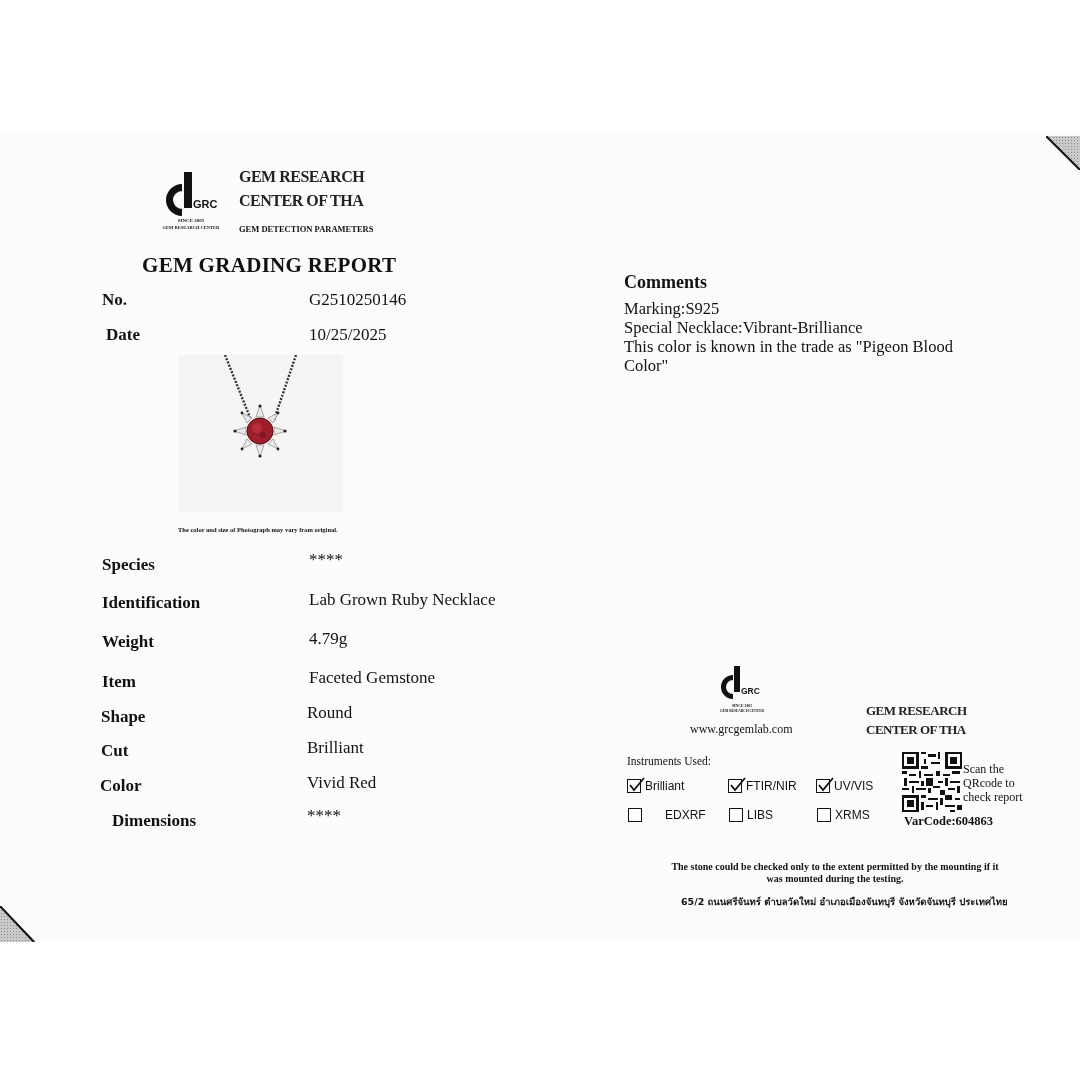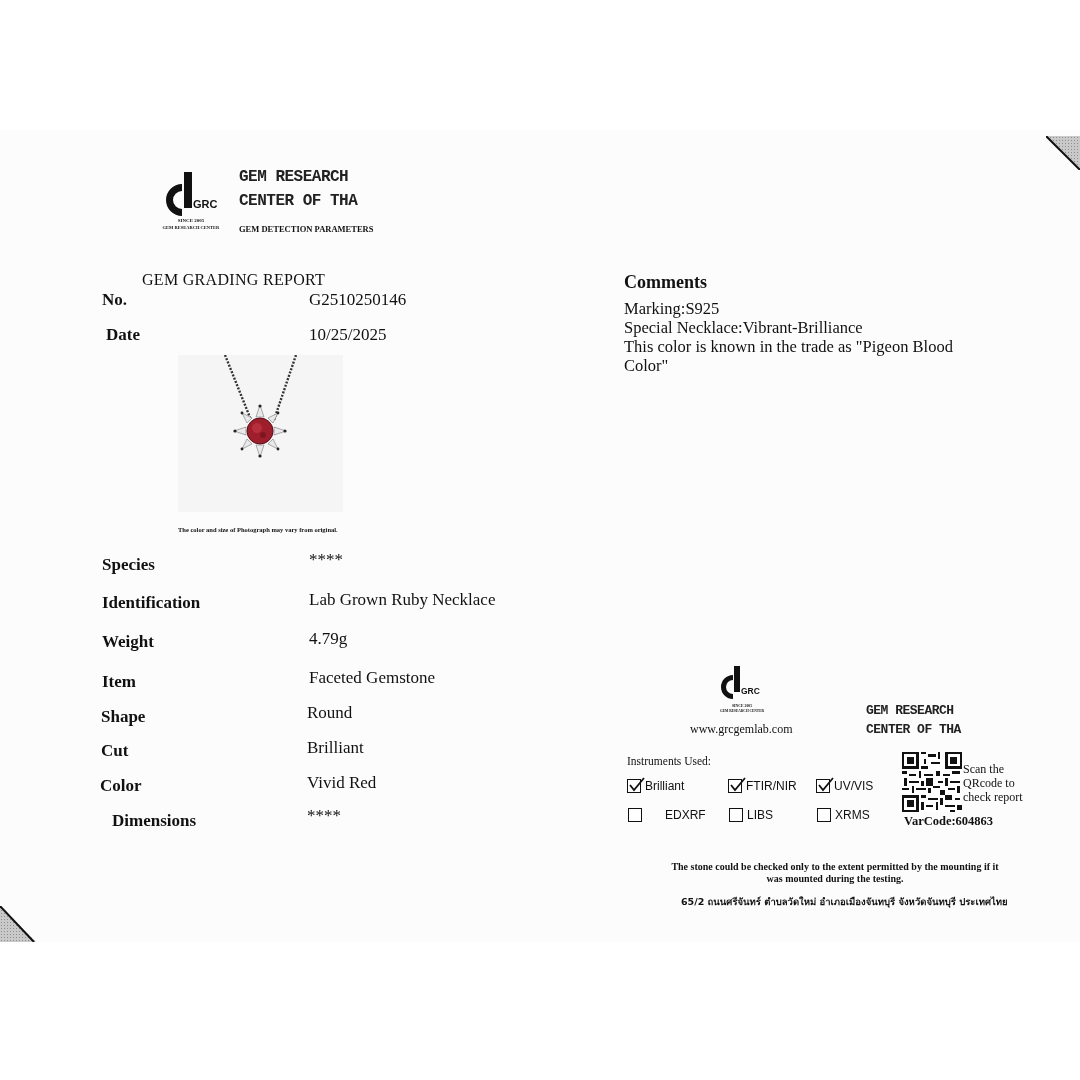--- a/index.html
+++ b/index.html
@@ -12,23 +12,23 @@
   .page {
     position:absolute; left:0; top:130px; width:1080px; height:812px;
     background:#fdfcfc;
   }
   .corner { position:absolute; }
   .abs { position:absolute; white-space:nowrap; }
 
   
   .logo { position:absolute; }
   .logo .since { position:absolute; font-weight:bold; text-align:center; letter-spacing:0; }
-  .brand-title { font-family:Liberation Mono, monospace; font-weight:bold; color:#222; letter-spacing:-0.5px; }
-
-  .report-title { font-size:16px; font-weight:normal; letter-spacing:0.3px;margin-top:18px; }
+  .brand-title { font-family:Liberation Serif, serif; font-weight:bold; color:#222; letter-spacing:-0.5px; }
+
+  .report-title { font-size:21px; font-weight:bold; letter-spacing:0.3px; }
   .lbl { font-weight:bold; font-size:17px; }
   .val { font-size:17px; }
 
   .photo { position:absolute; left:178px; top:355px; width:165px; height:157px; background:#f6f5f5; }
   .photo-caption { font-size:6.5px; font-weight:bold; }
 
   .comments-h { font-size:18px; font-weight:bold; }
   .comment { font-size:16.5px; line-height:19px; }
 
   .sans { font-family:"Liberation Sans","DejaVu Sans",sans-serif; }

